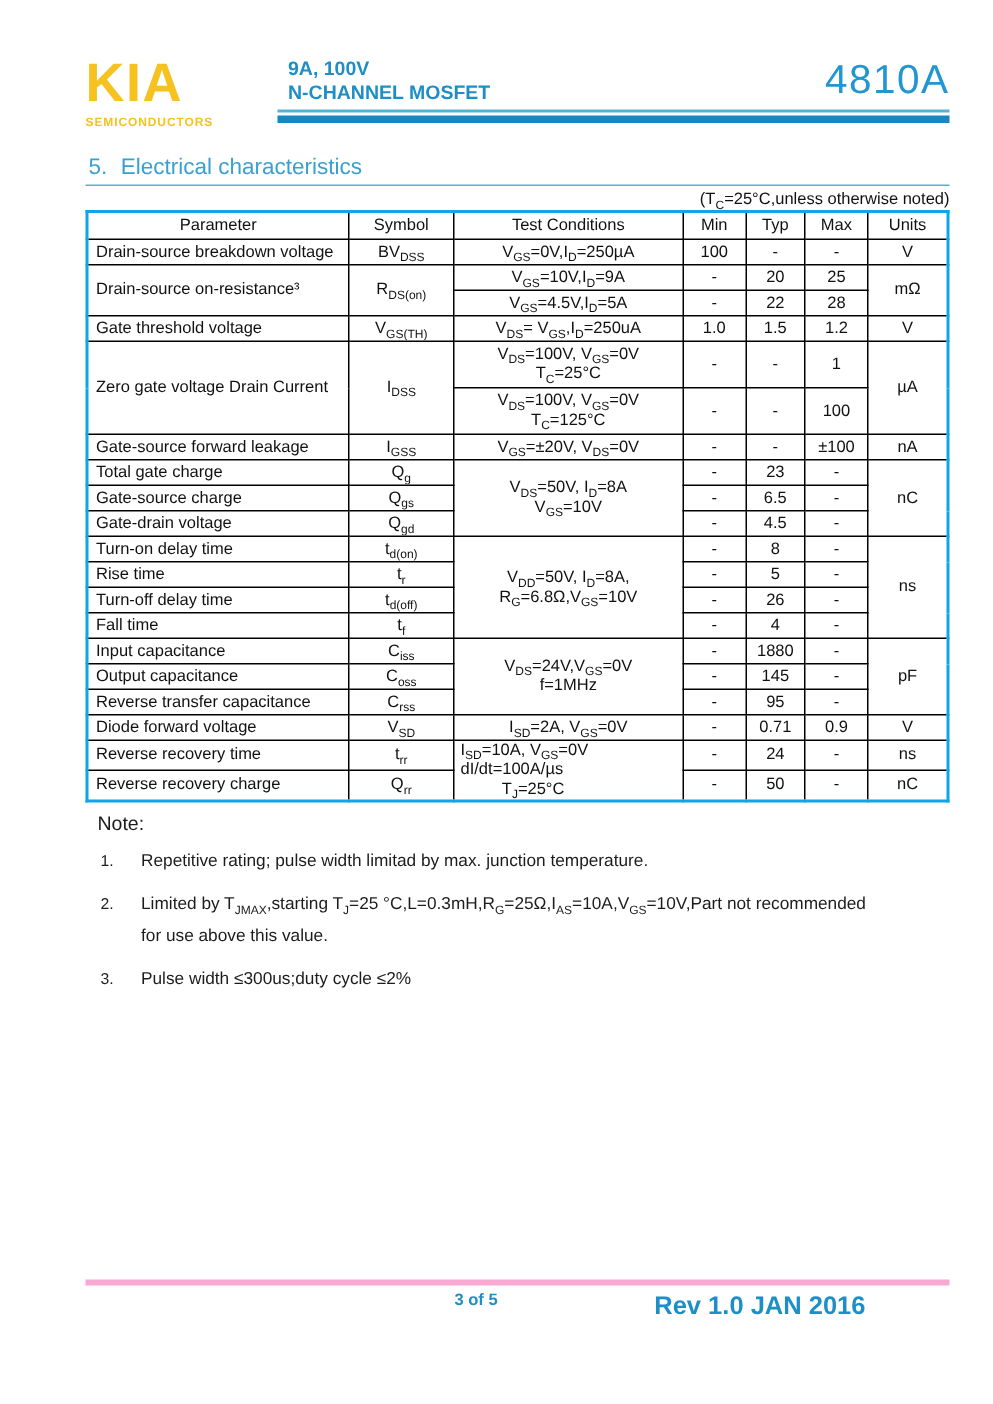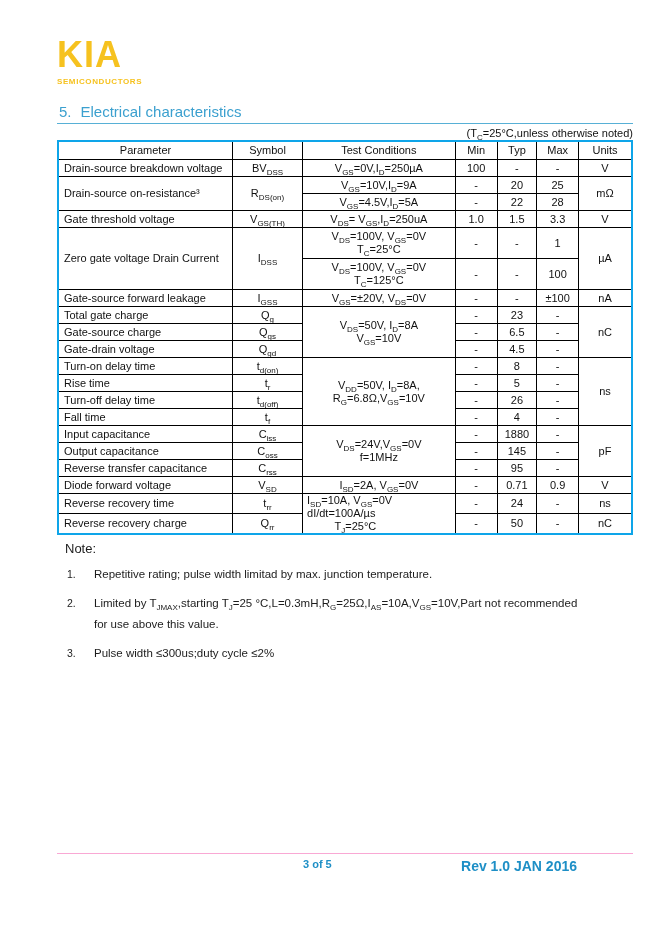--- a/index.html
+++ b/index.html
@@ -40,33 +40,44 @@
   td.cond-left{text-align:left;padding-left:4px;}
   sub{font-size:8px;line-height:0;}
 
   
   .notes{margin-top:6px;}
   .note-label{font-size:13px;margin-left:8px;margin-top:6px;}
   .note-item{display:flex;margin-left:10px;margin-top:8px;font-size:11.5px;line-height:21px;}
   .note-num{width:27px;flex:none;font-size:10.5px;}
 
   
-  .footer{position:absolute;left:57px;width:576px;top:853px;border-top:1px solid #f9a8d4;height:22px;}
+  .footer{position:absolute;left:57px;width:576px;top:853px;border-top:4px solid #f9a8d4;height:22px;}
   .footer .page-num{position:absolute;left:246px;top:4px;color:#1e8fc6;font-weight:700;font-size:11px;}
-  .footer .rev{position:absolute;right:56px;top:4px;color:#1e8fc6;font-weight:700;font-size:14px;padding-left:20px;}
+  .footer .rev{position:absolute;right:56px;top:4px;color:#1e8fc6;font-weight:700;font-size:17px;padding-left:20px;}
 </style>
 </head>
 <body>
 
 <div class="page">
 
   <div class="header">
     <div class="logo-block">
       <div class="logo">KIA</div>
       <div class="logo-sub">SEMICONDUCTORS</div>
+    </div>
+    <div class="head-right">
+      <div class="head-row">
+        <div class="subtitle">
+          <div>9A, 100V</div>
+          <div>N-CHANNEL MOSFET</div>
+        </div>
+        <div class="part-number">4810A</div>
+      </div>
+      <div class="rule-thin"></div>
+      <div class="rule-thick"></div>
     </div>
   </div>
 
   <div class="section-title">
     <span>5.</span>
     <span>Electrical characteristics</span>
   </div>
 
   <div class="cond-note">(T<sub>C</sub>=25°C,unless otherwise noted)</div>
 
@@ -115,21 +126,21 @@
         <td>-</td>
         <td>22</td>
         <td>28</td>
       </tr>
       <tr>
         <td class="param">Gate threshold voltage</td>
         <td>V<sub>GS(TH)</sub></td>
         <td>V<sub>DS</sub>= V<sub>GS</sub>,I<sub>D</sub>=250uA</td>
         <td>1.0</td>
         <td>1.5</td>
-        <td>3.3</td>
+        <td>1.2</td>
         <td>V</td>
       </tr>
       <tr class="tall">
         <td class="param" rowspan="2">Zero gate voltage Drain Current</td>
         <td rowspan="2">I<sub>DSS</sub></td>
         <td>V<sub>DS</sub>=100V, V<sub>GS</sub>=0V<br>T<sub>C</sub>=25°C</td>
         <td>-</td>
         <td>-</td>
         <td>1</td>
         <td rowspan="2">µA</td>

